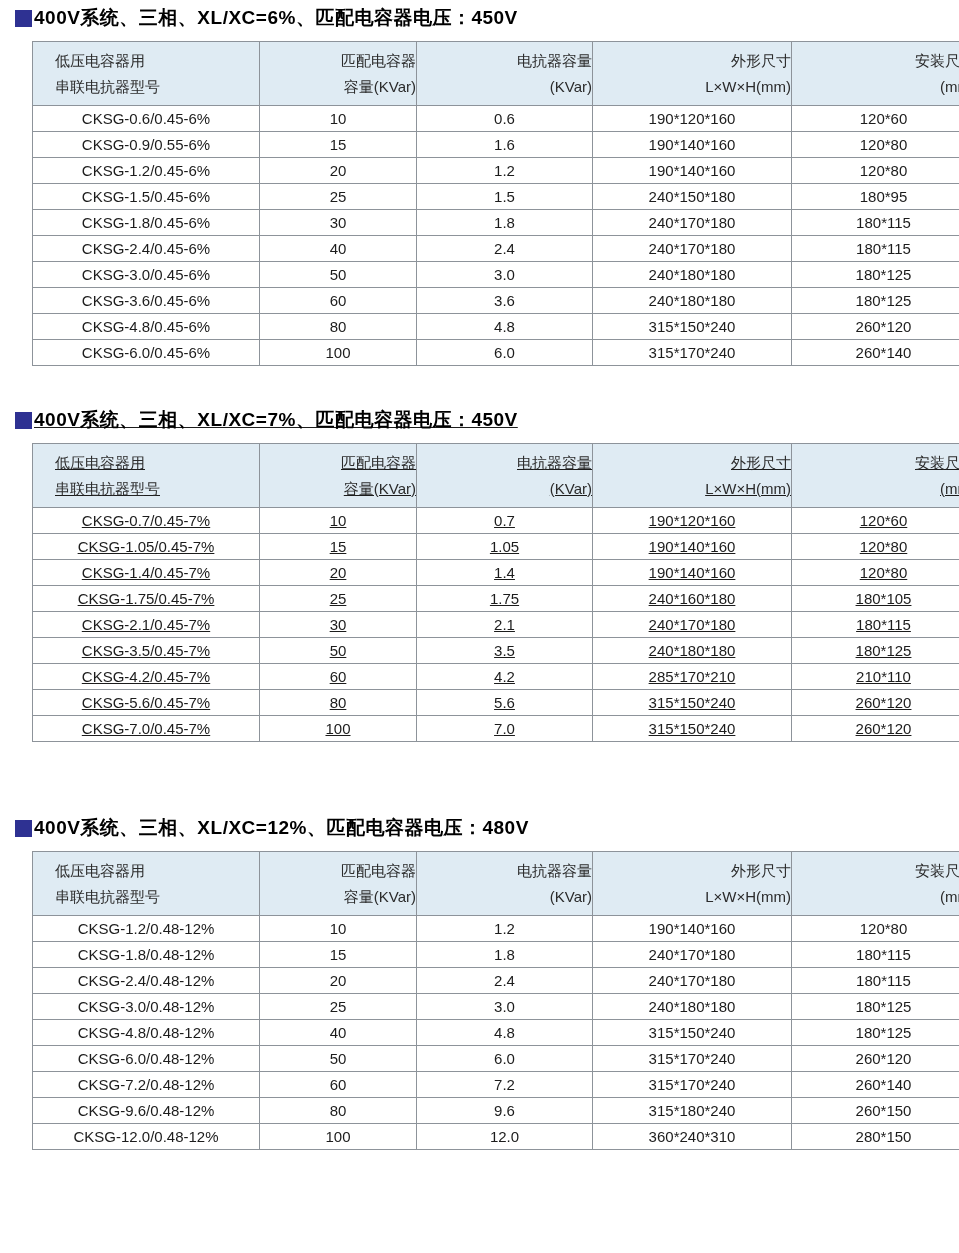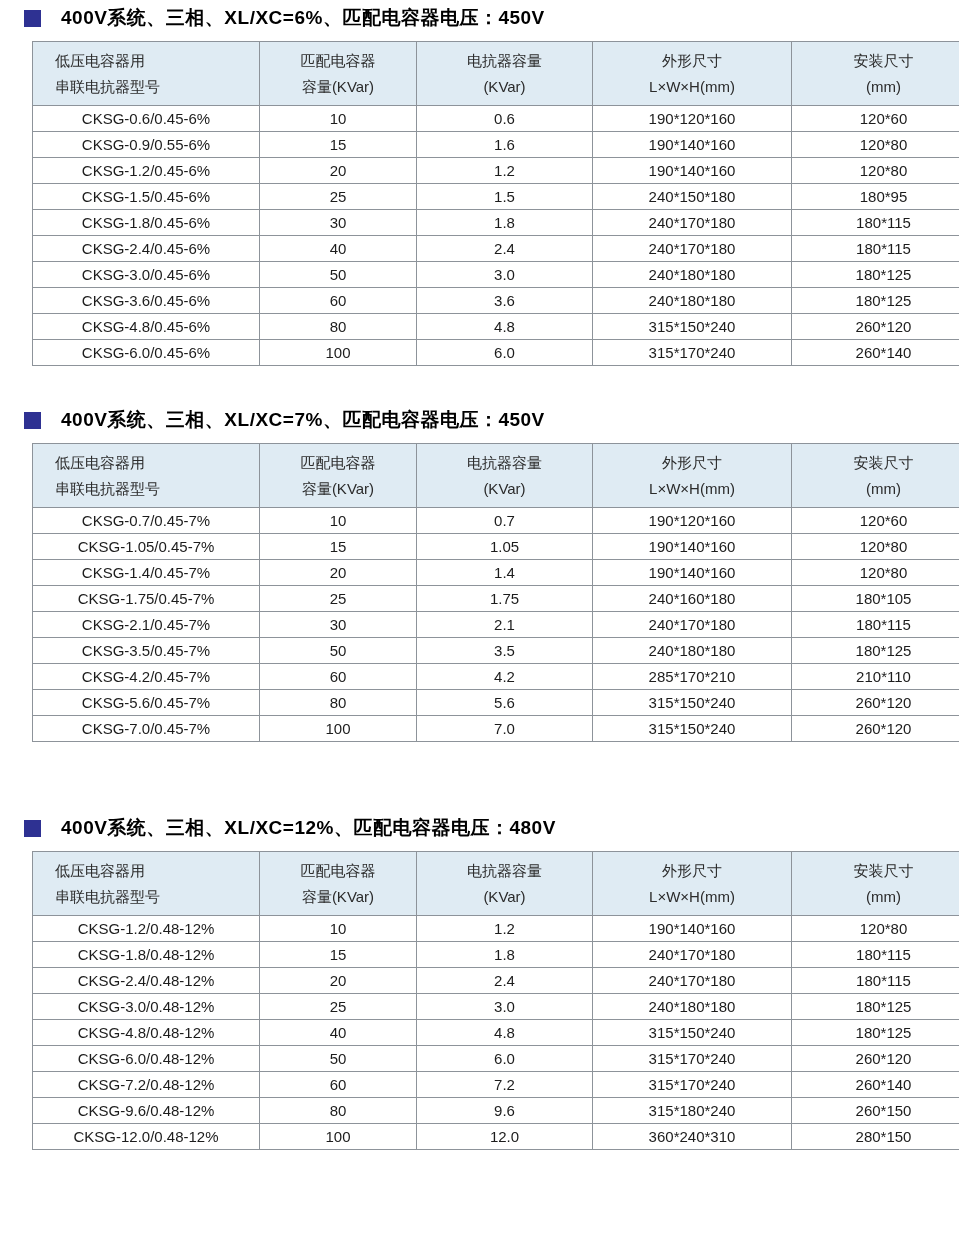--- a/index.html
+++ b/index.html
@@ -6,22 +6,22 @@
   html, body { background: #ffffff; }
   body {
     width: 959px; height: 1253px;
     font-family: "Liberation Sans", "DejaVu Sans", sans-serif;
     color: #1c1c1c;
     overflow: hidden;
   }
   .page { padding: 5px 8px 0 8px; }
 
   .section-title {
-    display: flex; align-items: center; gap: 20px;
-    height: 26px; margin-left: 16px;
+    display: flex; align-items: center; gap: 2px;
+    height: 26px; margin-left: 7px;
   }
   .bullet {
     width: 17px; height: 17px; flex: 0 0 17px;
     background: #2e3192;
   }
   .section-title h2 {
     font-size: 19px; font-weight: 600; color: #000;
     letter-spacing: 0.5px; white-space: nowrap;
   }
 
@@ -30,32 +30,32 @@
     border-collapse: collapse; table-layout: fixed; margin-left: 24px;
   }
   table.spec th, table.spec td {
     border: 1px solid #8d939a;
     font-weight: normal;
   }
   table.spec thead th {
     background: #dfebf3;
     height: 64px;
     font-size: 15px; color: #2b2b2b;
-    text-align: center; vertical-align: middle;
+    text-align: right; vertical-align: middle;
     line-height: 26px;
   }
   table.spec thead th.c1 { text-align: left; padding-left: 22px; }
   table.spec thead th span { display: block; }
   table.spec tbody td {
     height: 26px;
     font-size: 15px; color: #1c1c1c;
     text-align: center; vertical-align: middle;
     white-space: nowrap;
   }
-  .sec2 { margin-top: 41px; }
+  .sec2 { margin-top: 41px; text-decoration: underline; }
   .sec3 { margin-top: 73px; }
 </style>
 </head>
 <body>
 
 <div class="page">
 
   <div class="section sec1">
     <div class="section-title">
       <span class="bullet"></span>

